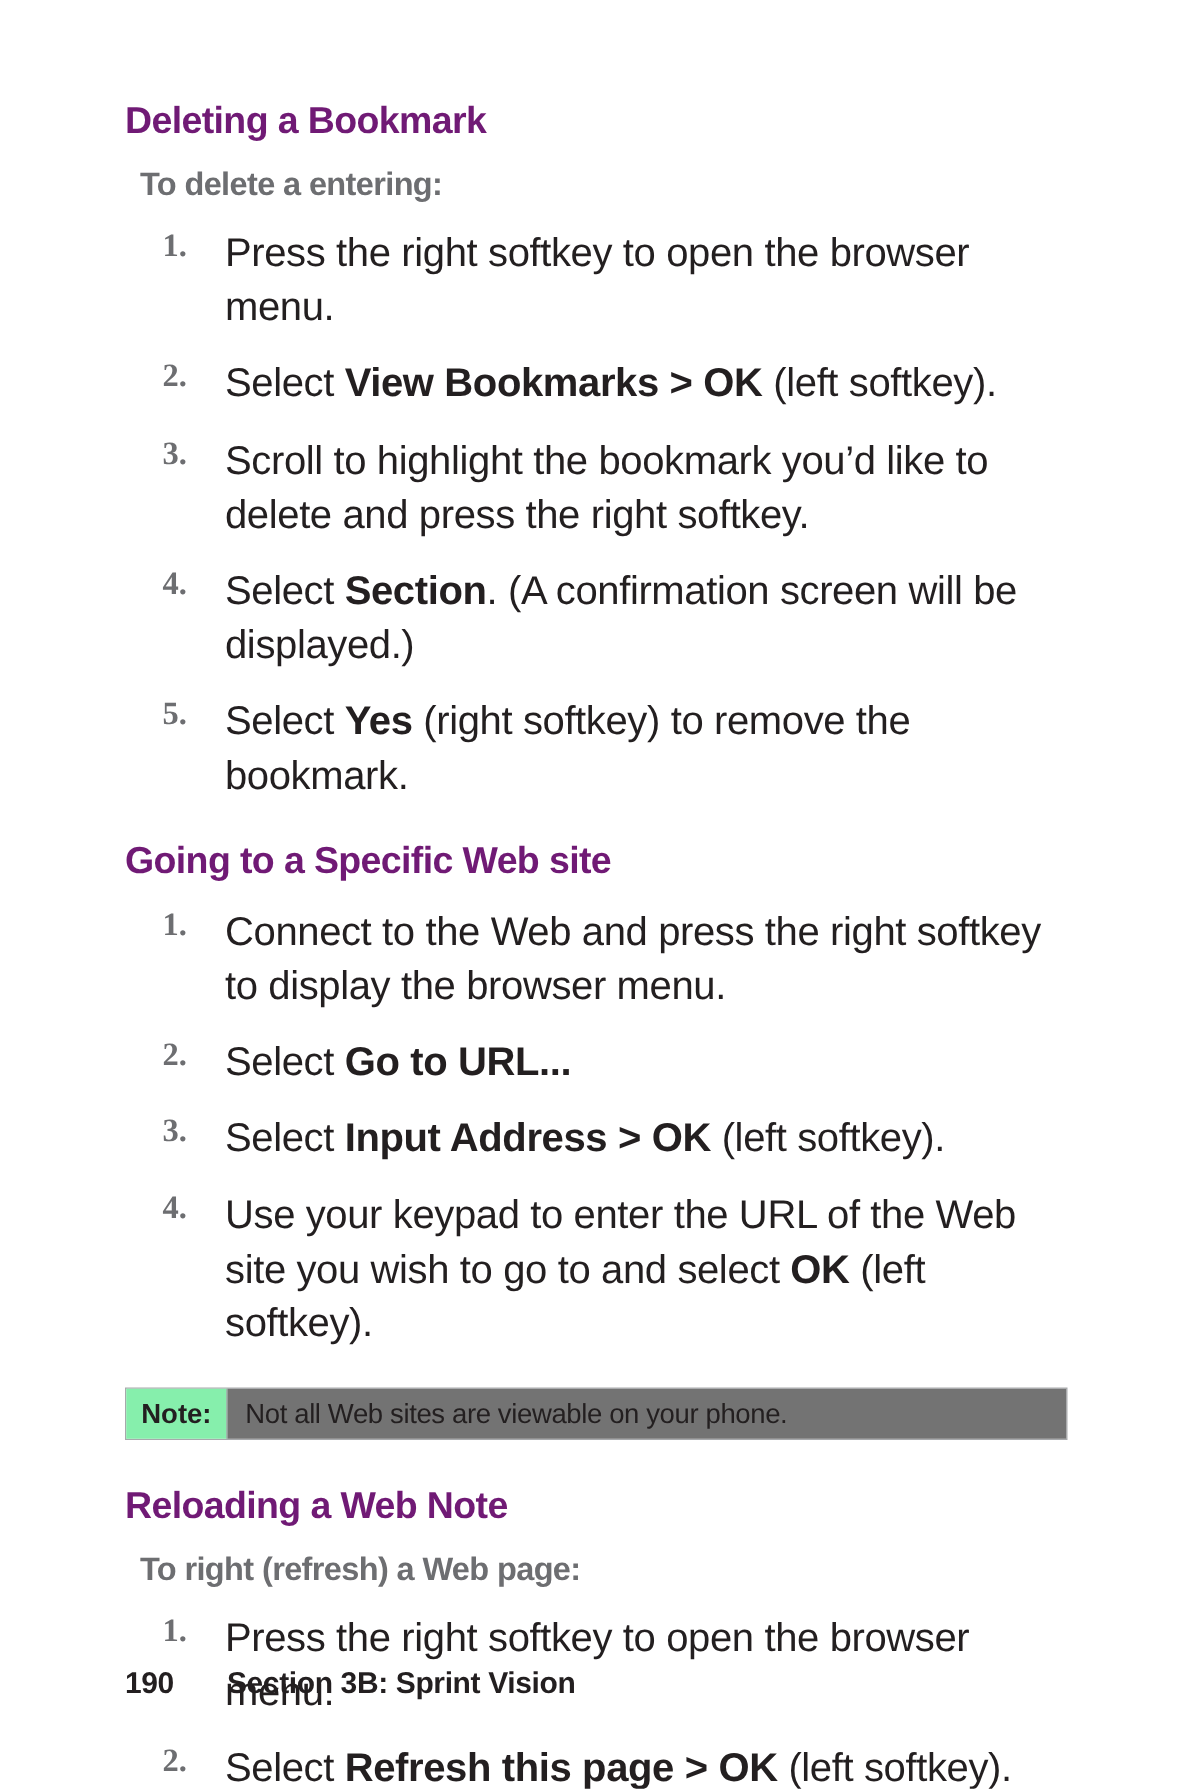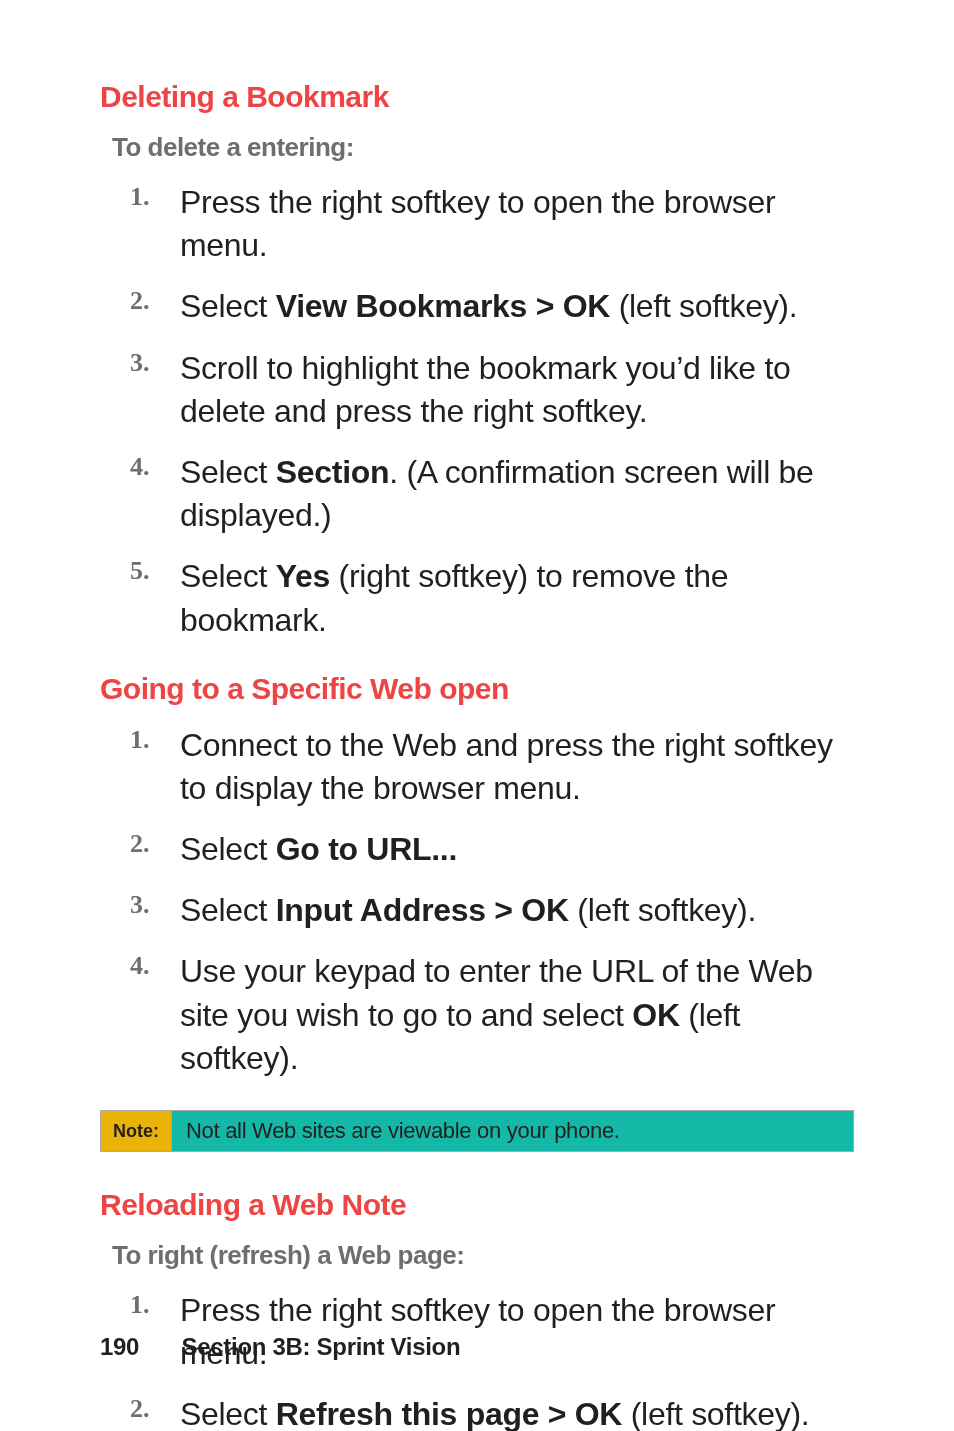--- a/index.html
+++ b/index.html
@@ -17,21 +17,21 @@
     width: 954px;
     height: 1431px;
     padding: 80px 100px 0 100px;
     position: relative;
   }
   .h2 {
     font-weight: 700;
     font-size: 30px;
     letter-spacing: -0.5px;
     margin: 0 0 18px 0;
-    color: #ef4444;
+    color: #701a75;
   }
   .lead {
     font-weight: 700;
     font-size: 26px;
     letter-spacing: -0.5px;
     color: #6d6e71;
     margin: 0 0 18px 12px;
   }
   ol.steps {
     list-style: none;
@@ -61,31 +61,31 @@
     flex: 1;
   }
   .body b { font-weight: 700; }
   .note-row {
     display: flex;
     align-items: stretch;
     border: 1px solid #a7a9ac;
     margin: 6px 0 36px 0;
   }
   .note-label {
-    background: #eab308;
+    background: #86efac;
     font-weight: 700;
-    font-size: 18px;
+    font-size: 22px;
     padding: 7px 12px;
     border-right: 1px solid #a7a9ac;
     white-space: nowrap;
     display: flex;
     align-items: center;
   }
   .note-text {
-    background: #14b8a6;
+    background: #737373;
     font-size: 22px;
     padding: 7px 14px;
     letter-spacing: -0.3px;
     flex: 1;
     display: flex;
     align-items: center;
   }
   .footer {
     position: absolute;
     left: 100px;
@@ -120,21 +120,21 @@
     <li>
       <span class="num">4.</span>
       <span class="body">Select <b>Section</b>. (A confirmation screen will be displayed.)</span>
     </li>
     <li>
       <span class="num">5.</span>
       <span class="body">Select <b>Yes</b> (right softkey) to remove the bookmark.</span>
     </li>
   </ol>
 
-  <div class="h2">Going to a Specific Web open</div>
+  <div class="h2">Going to a Specific Web site</div>
   <ol class="steps">
     <li>
       <span class="num">1.</span>
       <span class="body">Connect to the Web and press the right softkey to display the browser menu.</span>
     </li>
     <li>
       <span class="num">2.</span>
       <span class="body">Select <b>Go to URL...</b></span>
     </li>
     <li>

